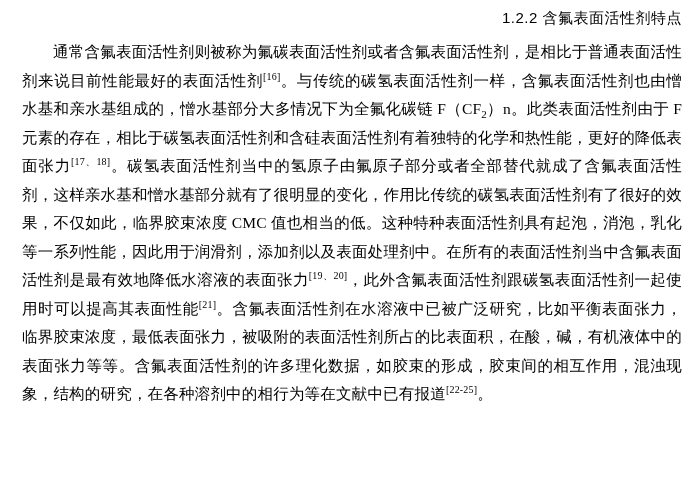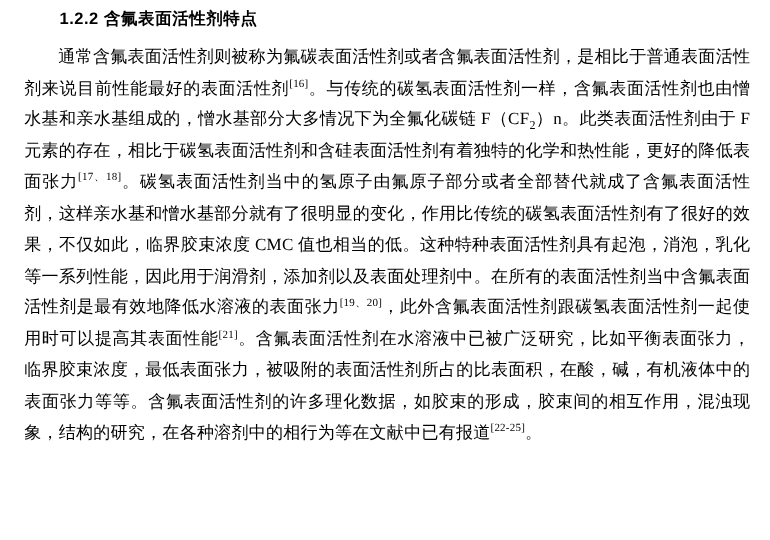--- a/index.html
+++ b/index.html
@@ -16,25 +16,26 @@
   }
   .page {
     position: relative;
     width: 700px;
     height: 491px;
     box-sizing: border-box;
     padding: 8px 18px 0 22px;
   }
   .heading {
     font-family: "Liberation Sans", "DejaVu Sans", sans-serif;
-    font-weight: bold;
+    font-weight: normal;
     font-size: 15px;
     line-height: 20px;
     margin: 0 0 10px 32px;
     letter-spacing: 0.5px;
+    text-align: right;
   }
   .body-text {
     font-size: 15.5px;
     line-height: 28.5px;
     text-align: justify;
     text-justify: inter-ideograph;
     text-indent: 2em;
     margin: 0;
     letter-spacing: 0.2px;
     font-family: Liberation Serif, serif;

